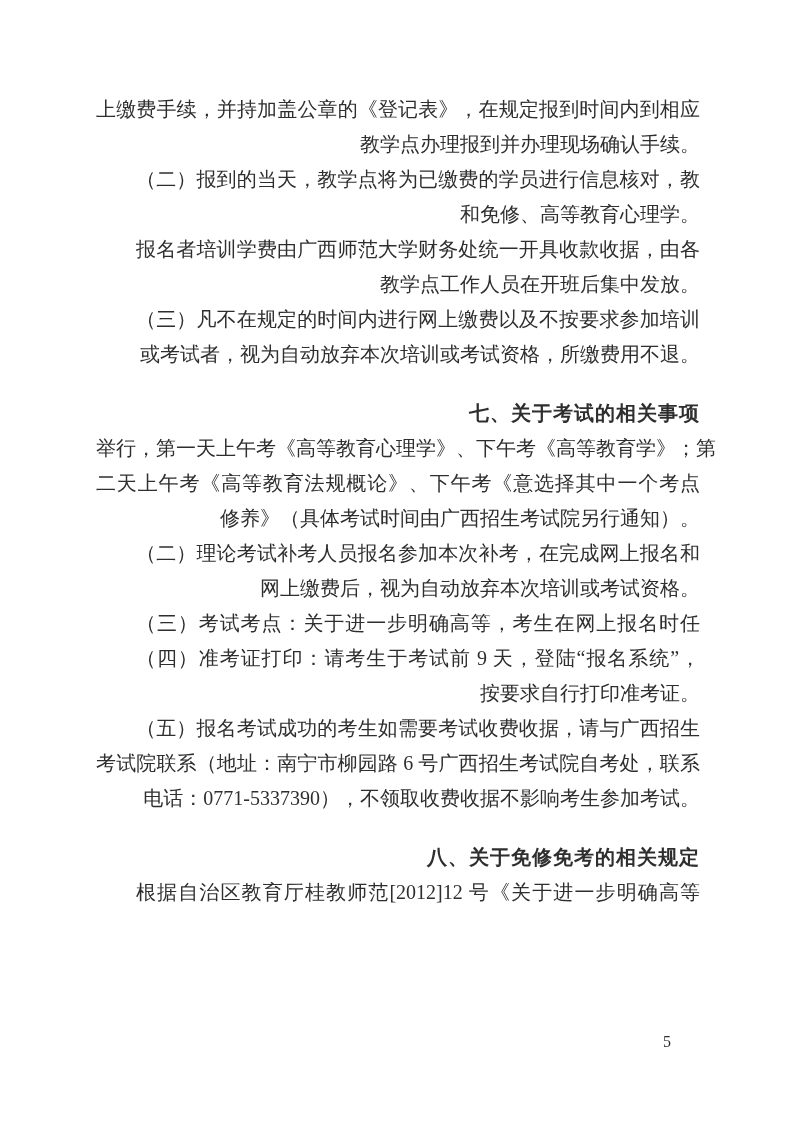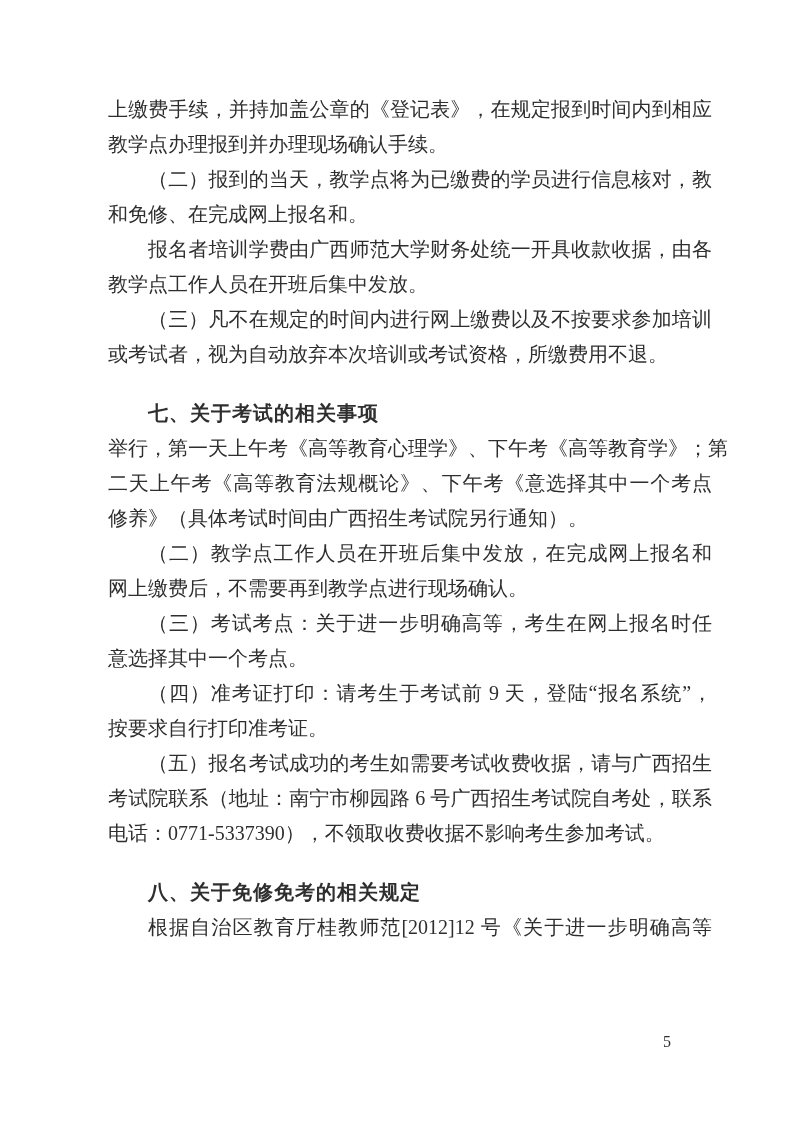--- a/index.html
+++ b/index.html
@@ -15,30 +15,30 @@
     position: relative;
     width: 793px;
     height: 1122px;
     background: var(--page-bg, #ffffff);
     overflow: hidden;
     font-family: "Liberation Serif", "DejaVu Serif", serif;
     color: var(--text, #2e2e2e);
   }
   .page-body {
     position: absolute;
-    left: 108px;
+    left: 96px;
     top: 92px;
     width: 604px;
     font-size: 20px;
     line-height: 35px;
     letter-spacing: 0;
   }
   .line {
     white-space: nowrap;
-    text-align: left;
+    text-align: right;
   }
   
   .line.j {
     text-align: justify;
     text-align-last: justify;
     text-justify: inter-character;
   }
   
   .line.i {
     text-indent: 2em;
@@ -61,33 +61,32 @@
   }
 </style>
 </head>
 <body>
 
 <div class="page">
   <div class="page-body">
     <div class="line j">上缴费手续，并持加盖公章的《登记表》，在规定报到时间内到相应</div>
     <div class="line">教学点办理报到并办理现场确认手续。</div>
     <div class="line j i">（二）报到的当天，教学点将为已缴费的学员进行信息核对，教</div>
-    <div class="line">和免修、在完成网上报名和。</div>
+    <div class="line">和免修、高等教育心理学。</div>
     <div class="line j i">报名者培训学费由广西师范大学财务处统一开具收款收据，由各</div>
     <div class="line">教学点工作人员在开班后集中发放。</div>
     <div class="line j i">（三）凡不在规定的时间内进行网上缴费以及不按要求参加培训</div>
     <div class="line">或考试者，视为自动放弃本次培训或考试资格，所缴费用不退。</div>
     <div class="line heading i">七、关于考试的相关事项</div>
     <div class="line j">举行，第一天上午考《高等教育心理学》、下午考《高等教育学》；第</div>
     <div class="line j">二天上午考《高等教育法规概论》、下午考《意选择其中一个考点</div>
     <div class="line">修养》（具体考试时间由广西招生考试院另行通知）。</div>
-    <div class="line j i">（二）教学点工作人员在开班后集中发放，在完成网上报名和</div>
-    <div class="line">网上缴费后，不需要再到教学点进行现场确认。</div>
+    <div class="line j i">（二）理论考试补考人员报名参加本次补考，在完成网上报名和</div>
+    <div class="line">网上缴费后，视为自动放弃本次培训或考试资格。</div>
     <div class="line j i">（三）考试考点：关于进一步明确高等，考生在网上报名时任</div>
-    <div class="line">意选择其中一个考点。</div>
     <div class="line j i">（四）准考证打印：请考生于考试前 9 天，登陆“报名系统”，</div>
     <div class="line">按要求自行打印准考证。</div>
     <div class="line j i">（五）报名考试成功的考生如需要考试收费收据，请与广西招生</div>
     <div class="line j">考试院联系（地址：南宁市柳园路 6 号广西招生考试院自考处，联系</div>
     <div class="line">电话：0771-5337390），不领取收费收据不影响考生参加考试。</div>
     <div class="line heading i">八、关于免修免考的相关规定</div>
     <div class="line j i">根据自治区教育厅桂教师范[2012]12 号《关于进一步明确高等</div>
   </div>
   <div class="page-number">5</div>
 </div>

